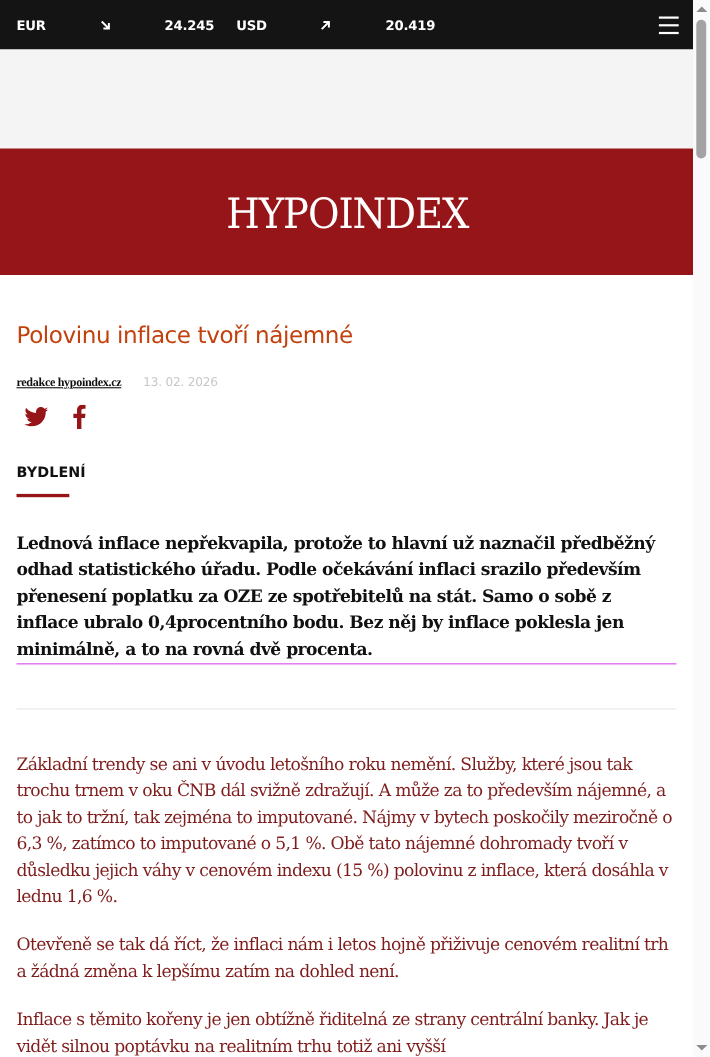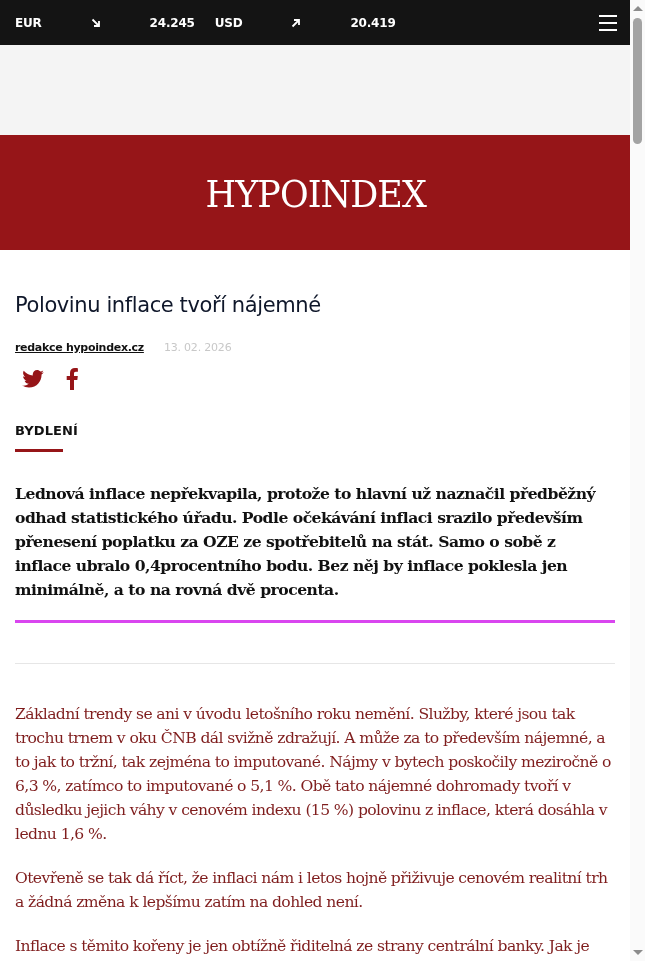--- a/index.html
+++ b/index.html
@@ -28,42 +28,42 @@
     }
     .brand-logo {
       color: #fff; font-family: "DejaVu Serif", serif; font-size: 38px;
       letter-spacing: -1px; font-weight: normal; transform: scaleX(0.92);
       margin-left: 2px; margin-top: 2px;
     }
 
     .article { padding: 0 15px; }
     .title {
       margin: 40px 0 0 0; font-family: "DejaVu Sans", sans-serif;
-      font-size: 21px; font-weight: normal; color: #0f172a; letter-spacing: -0.4px;
+      font-size: 21px; font-weight: normal; color: #c2410c; letter-spacing: -0.4px;
       line-height: 30px;
     }
     .meta { margin-top: 21px; display: flex; align-items: center; font-family: "DejaVu Sans", sans-serif; font-size: 11px; }
-    .author { color: #111; font-weight: bold; text-decoration: underline; letter-spacing: -0.3px; }
+    .author { color: #111; font-weight: bold; text-decoration: underline; letter-spacing: -0.3px; font-family: Liberation Serif, serif; }
     .date { color: #c8c8c8; margin-left: 20px; letter-spacing: -0.2px; }
 
     .share { display: flex; align-items: center; margin-top: 15px; height: 24px; }
     .share .icon { display: inline-block; margin-right: 22px; cursor: pointer; }
     .share .icon:first-child { margin-left: 7px; }
 
     .category { margin-top: 30px; display: inline-block; }
     .category-label {
       font-family: "DejaVu Sans", sans-serif; font-weight: bold; font-size: 13px;
       color: #111; letter-spacing: 0.1px; display: block;
     }
     .category-underline { height: 3px; background: #961518; width: 48px; margin-top: 11px; }
 
     .perex {
       margin-top: 30px; font-family: "DejaVu Serif", serif; font-weight: bold;
       font-size: 15.6px; line-height: 24px; color: #111; letter-spacing: -0.5px;
-      padding-bottom: 18px; border-bottom: 3px solid #d946ef;
+      padding-bottom: 1px; border-bottom: 1px solid #d946ef;
     }
     .ad-slot { height: 40px; border-bottom: 1px solid #e6e6e6; }
 
     .body-text {
       font-family: "DejaVu Serif", serif; font-size: 15.6px; line-height: 24px;
       color: #7f1d1d; letter-spacing: -0.6px;
     }
     .body-text p { margin: 0 0 20px 0; }
     .body-text p:first-child { margin-top: 38px; }
 

